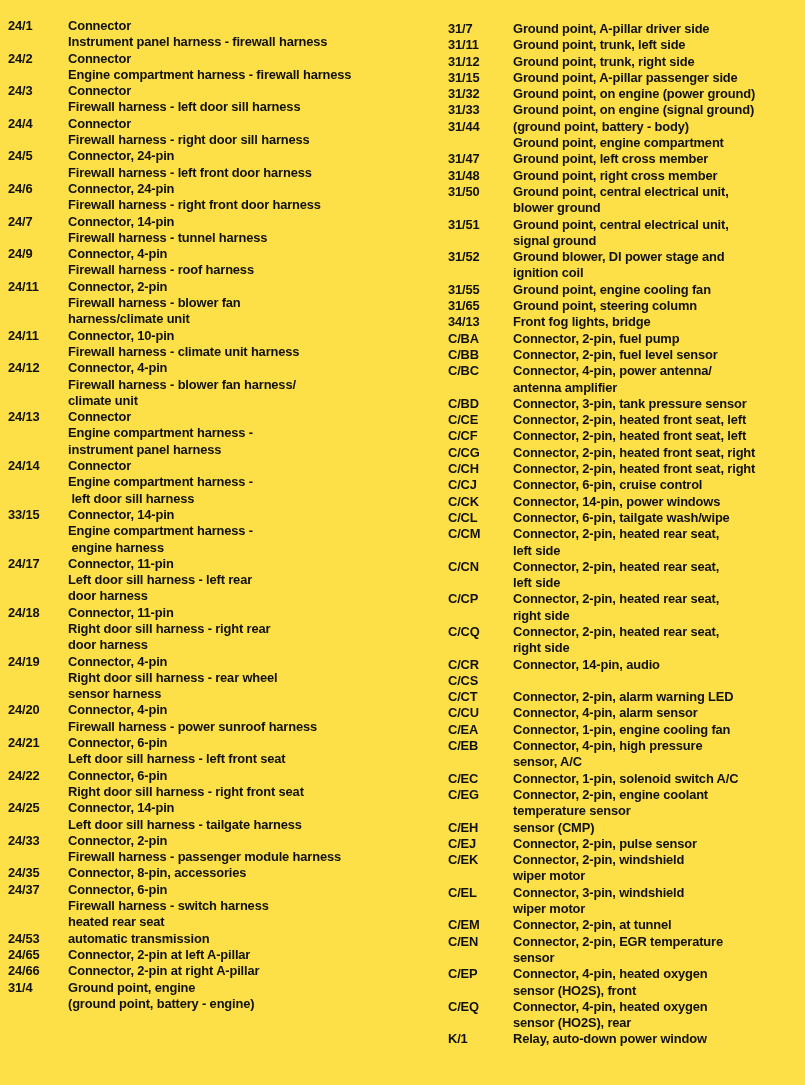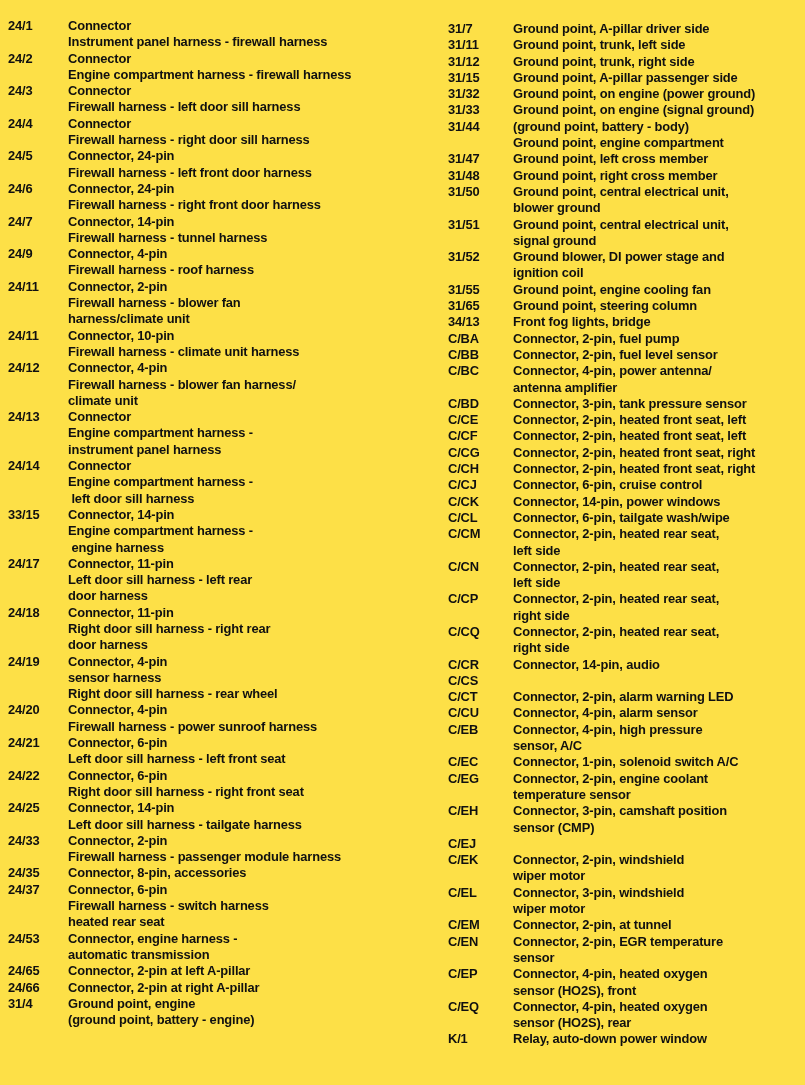--- a/index.html
+++ b/index.html
@@ -193,22 +193,22 @@
           <div class="line">Connector, 11-pin</div>
           <div class="line">Right door sill harness - right rear</div>
           <div class="line">door harness</div>
         </span>
   </div>
 
   <div class="entry">
     <span class="code">24/19</span>
     <span class="desc">
           <div class="line">Connector, 4-pin</div>
+          <div class="line">Right door sill harness - rear wheel</div>
           <div class="line">sensor harness</div>
-          <div class="line">Right door sill harness - rear wheel</div>
         </span>
   </div>
 
   <div class="entry">
     <span class="code">24/20</span>
     <span class="desc">
           <div class="line">Connector, 4-pin</div>
           <div class="line">Firewall harness - power sunroof harness</div>
         </span>
   </div>
@@ -257,21 +257,20 @@
     <span class="desc">
           <div class="line">Connector, 6-pin</div>
           <div class="line">Firewall harness - switch harness</div>
           <div class="line">heated rear seat</div>
         </span>
   </div>
 
   <div class="entry">
     <span class="code">24/53</span>
     <span class="desc">
-          <div class="line">Connector, engine harness -</div>
           <div class="line">automatic transmission</div>
         </span>
   </div>
 
   <div class="entry">
     <span class="code">24/65</span>
     <span class="desc">
           <div class="line">Connector, 2-pin at left A-pillar</div>
         </span>
   </div>
@@ -529,20 +528,26 @@
         </span>
   </div>
 
   <div class="entry">
     <span class="code">C/CU</span>
     <span class="desc">
           <div class="line">Connector, 4-pin, alarm sensor</div>
         </span>
   </div>
 
+  <div class="entry">
+    <span class="code">C/EA</span>
+    <span class="desc">
+          <div class="line">Connector, 1-pin, engine cooling fan</div>
+        </span>
+  </div>
 
   <div class="entry">
     <span class="code">C/EB</span>
     <span class="desc">
           <div class="line">Connector, 4-pin, high pressure</div>
           <div class="line">sensor, A/C</div>
         </span>
   </div>
 
   <div class="entry">
@@ -556,27 +561,29 @@
     <span class="code">C/EG</span>
     <span class="desc">
           <div class="line">Connector, 2-pin, engine coolant</div>
           <div class="line">temperature sensor</div>
         </span>
   </div>
 
   <div class="entry">
     <span class="code">C/EH</span>
     <span class="desc">
-          <div class="line">Connector, 3-pin, camshaft position</div>
           <div class="line">sensor (CMP)</div>
         </span>
   </div>
 
   <div class="entry">
     <span class="code">C/EJ</span>
+    <span class="desc">
+          <div class="line">Connector, 2-pin, pulse sensor</div>
+        </span>
   </div>
 
   <div class="entry">
     <span class="code">C/EK</span>
     <span class="desc">
           <div class="line">Connector, 2-pin, windshield</div>
           <div class="line">wiper motor</div>
         </span>
   </div>
 

